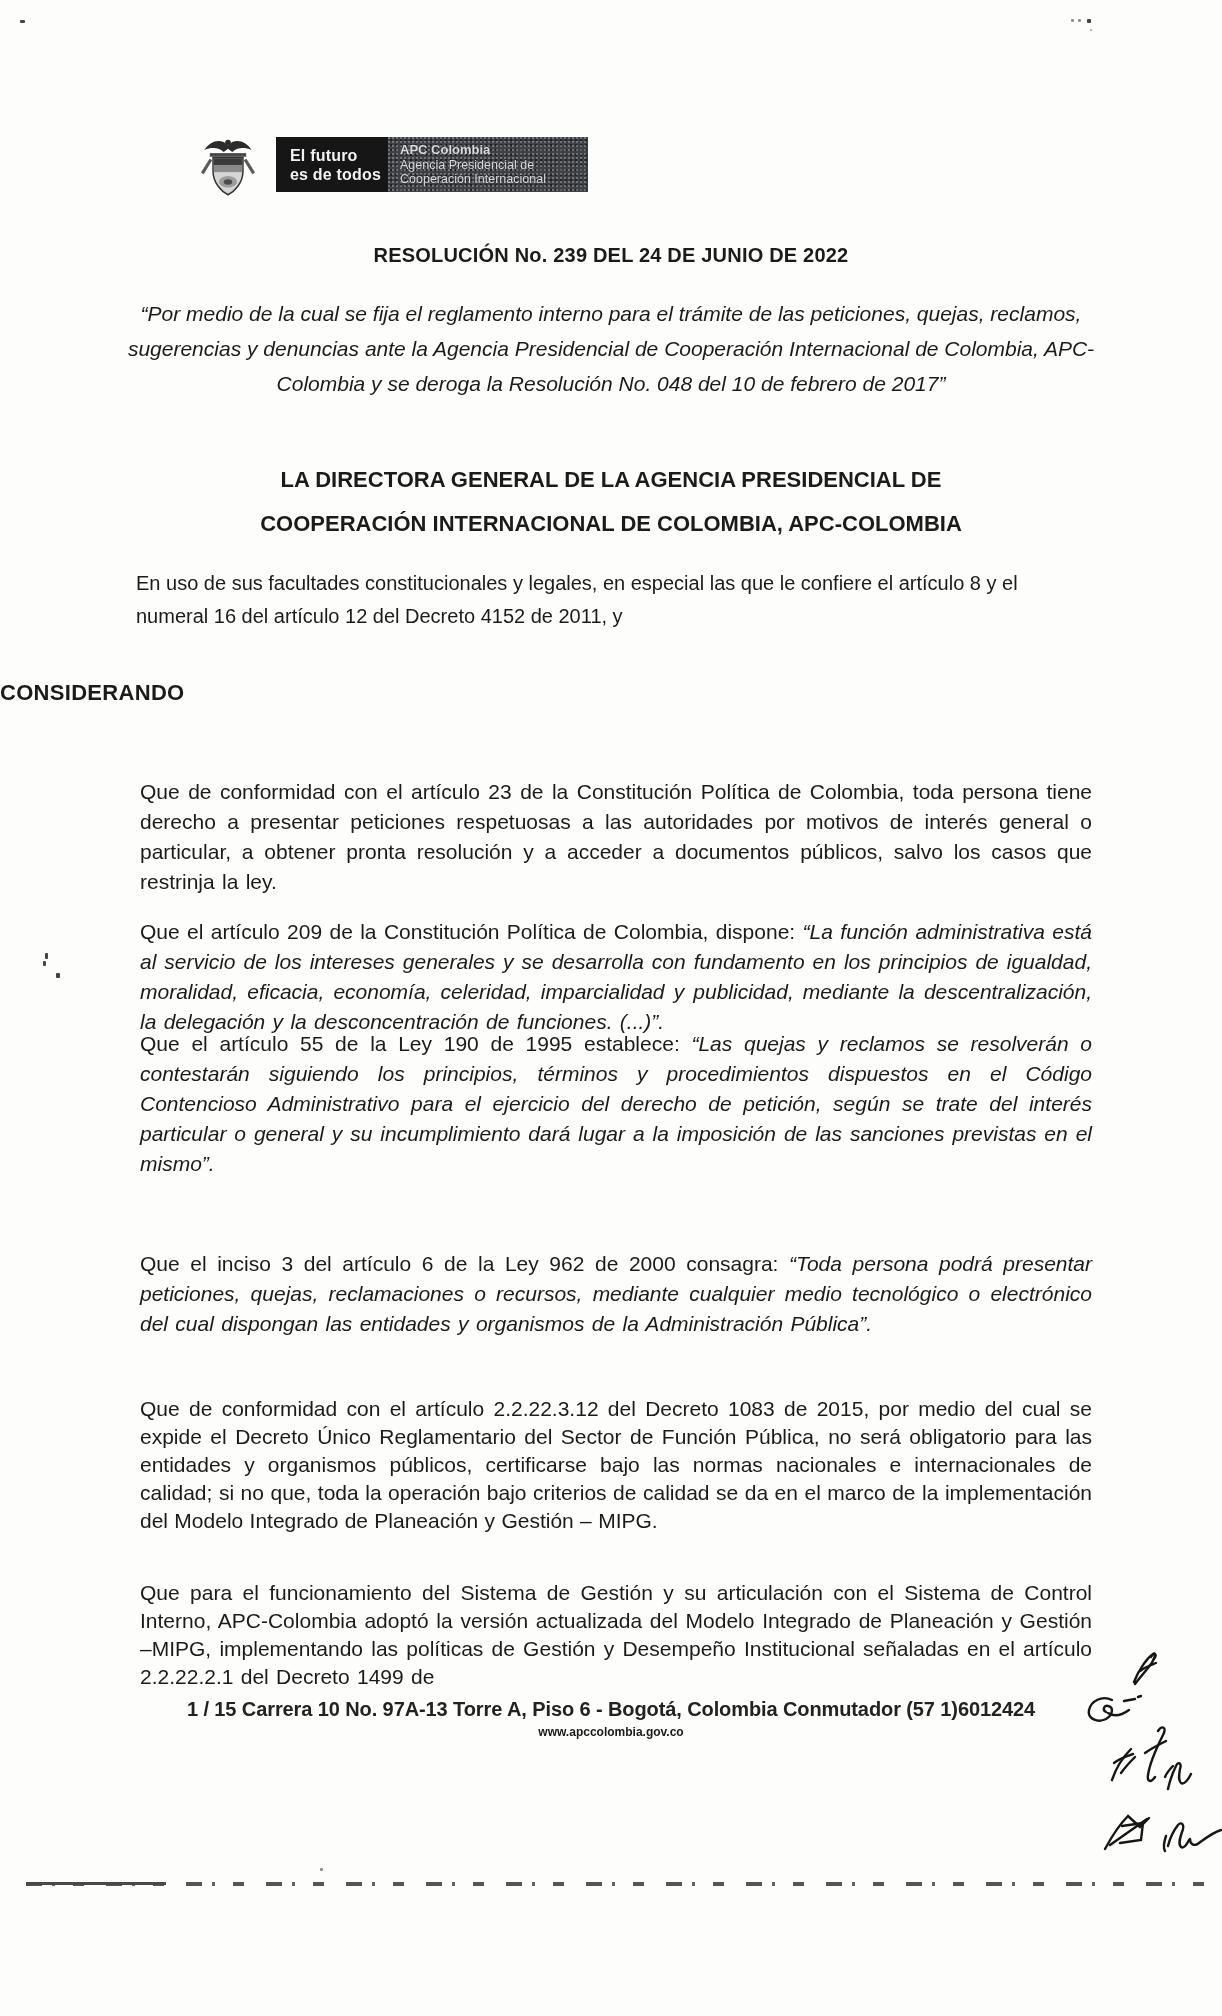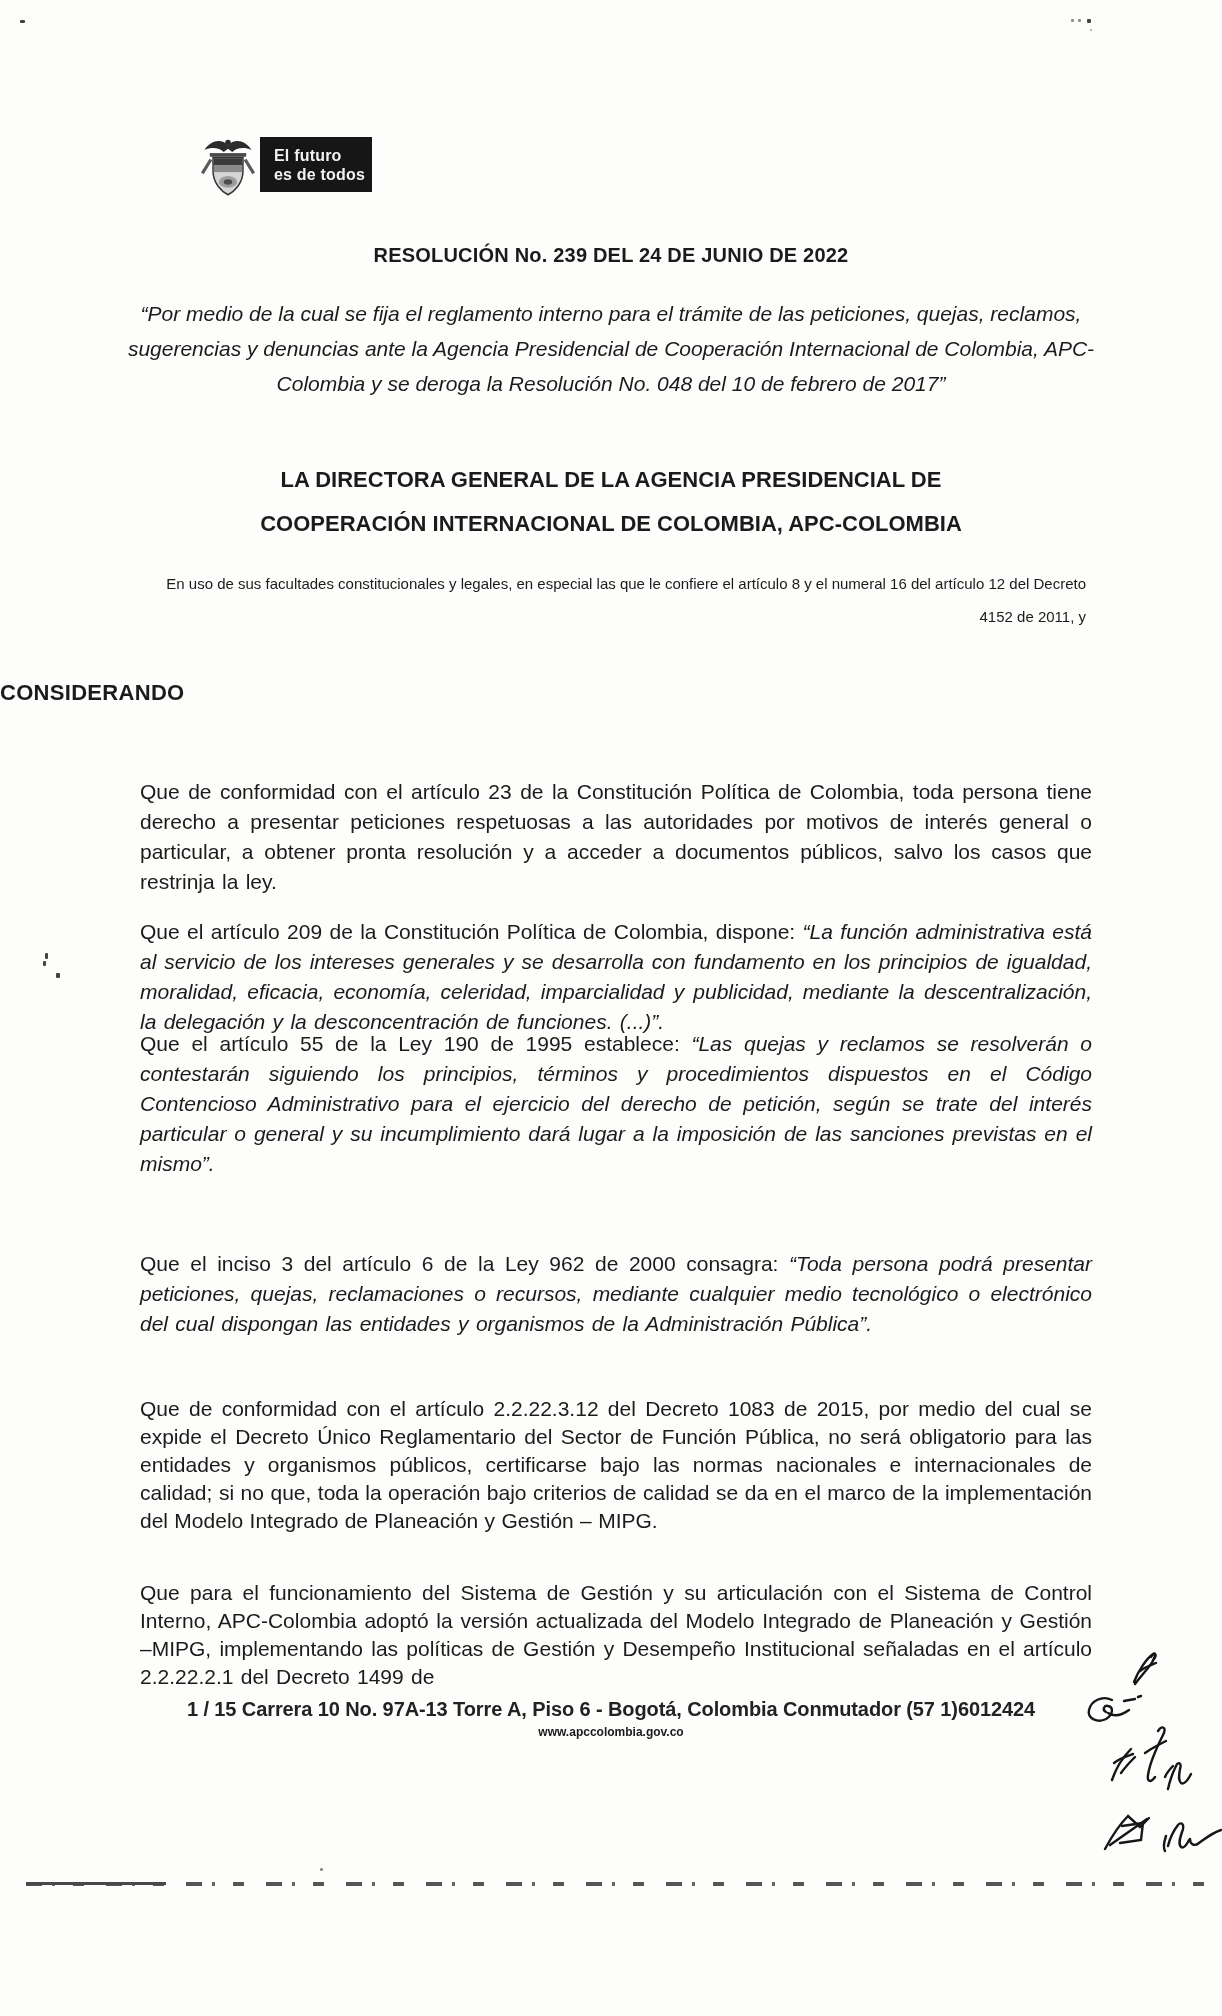--- a/index.html
+++ b/index.html
@@ -7,43 +7,43 @@
     position:relative;width:1222px;height:2016px;margin:0 auto;
     background:#fdfdfb;color:#1b1b1b;overflow:hidden;
     font-family:"Liberation Sans",sans-serif;
   }
   
   .banner{position:absolute;top:137px;left:200px;height:55px;display:flex;align-items:center;}
   .arms{width:56px;height:62px;margin-right:4px;position:relative;top:2px;}
   .tagline-box{
     background:#161616;color:#f2f2f2;height:55px;width:112px;
     display:flex;flex-direction:column;justify-content:center;padding-left:14px;box-sizing:border-box;
-    font-size:16px;font-weight:bold;line-height:19px;letter-spacing:.2px;
+    font-size:16px;font-weight:bold;line-height:19px;letter-spacing:.2px;margin-left:16px;
   }
   .agency-box{
     height:55px;width:200px;box-sizing:border-box;padding:6px 0 0 12px;
     background-color:#3d4044;
     background-image:
       radial-gradient(circle at 1px 1px, rgba(255,255,255,.28) 0 .8px, transparent 1.4px),
       radial-gradient(circle at 3px 3px, rgba(0,0,0,.5) 0 .9px, transparent 1.5px);
     background-size:4px 4px, 5px 5px;
     color:#d9dbdd;
     font-size:12.5px;line-height:14.5px;
     text-shadow:0 0 1px #1a1a1a;
   }
   .agency-box .agency-name{font-weight:bold;font-size:13px;}
   
   .doc-title{position:absolute;top:244px;left:0;width:100%;text-align:center;
     font-size:20px;font-weight:bold;letter-spacing:.2px;}
   .subtitle{position:absolute;top:296px;left:108px;width:1006px;text-align:center;
     font-size:21px;font-style:italic;line-height:35px;}
   .authority{position:absolute;top:458px;left:201px;width:820px;text-align:center;
     font-size:22px;font-weight:bold;line-height:44px;}
-  .preamble{position:absolute;top:567px;left:136px;width:950px;text-align:right;
-    font-size:15px;line-height:33px;}
+  .preamble{position:absolute;top:567px;left:136px;width:950px;text-align:left;
+    font-size:20px;line-height:33px;}
   .section-heading{position:absolute;top:680px;left:0;width:100%;text-align:left;
     font-size:22px;font-weight:bold;letter-spacing:.3px;}
   .par{position:absolute;left:140px;width:952px;font-size:21px;line-height:30px;
     text-align:justify;word-spacing:1.5px;}
   .par .q{font-style:italic;}
   .p1{top:756px;}
   .p2{top:896px;}
   .p3{top:1008px;}
   .p4{top:1228px;}
   .p5{top:1374px;line-height:28px;word-spacing:.5px;}
@@ -85,20 +85,25 @@
       <path d="M10,22 L2,35 M42,22 L50,35" stroke="#5a5a5a" stroke-width="3" fill="none"></path>
       <path d="M12,20 h28 v13 c0,11 -8,19 -14,22 c-6,-3 -14,-11 -14,-22 Z" fill="#d6d6d6" stroke="#333" stroke-width="1.4"></path>
       <rect x="12.8" y="20.8" width="26.4" height="6.4" fill="#3b3b3b"></rect>
       <rect x="12.8" y="27.2" width="26.4" height="6.6" fill="#8a8a8a"></rect>
       <ellipse cx="26" cy="43" rx="8.5" ry="5.5" fill="#9d9d9d"></ellipse>
       <ellipse cx="26" cy="43" rx="4" ry="2.6" fill="#4c4c4c"></ellipse>
     </svg>
     <div class="tagline-box">
       <span>El futuro</span>
       <span>es de todos</span>
+    </div>
+    <div class="agency-box">
+      <div class="agency-name">APC Colombia</div>
+      <div>Agencia Presidencial de</div>
+      <div>Cooperación Internacional</div>
     </div>
   </div>
 
   <div class="doc-title">RESOLUCIÓN No. 239 DEL 24 DE JUNIO DE 2022</div>
   <div class="subtitle">“Por medio de la cual se fija el reglamento interno para el trámite de las peticiones, quejas, reclamos, sugerencias y denuncias ante la Agencia Presidencial de Cooperación Internacional de Colombia, APC-Colombia y se deroga la Resolución No. 048 del 10 de febrero de 2017”</div>
 
   <div class="authority">LA DIRECTORA GENERAL DE LA AGENCIA PRESIDENCIAL DE COOPERACIÓN INTERNACIONAL DE COLOMBIA, APC-COLOMBIA</div>
 
   <div class="preamble">En uso de sus facultades constitucionales y legales, en especial las que le confiere el artículo 8 y el numeral 16 del artículo 12 del Decreto 4152 de 2011, y</div>
 

